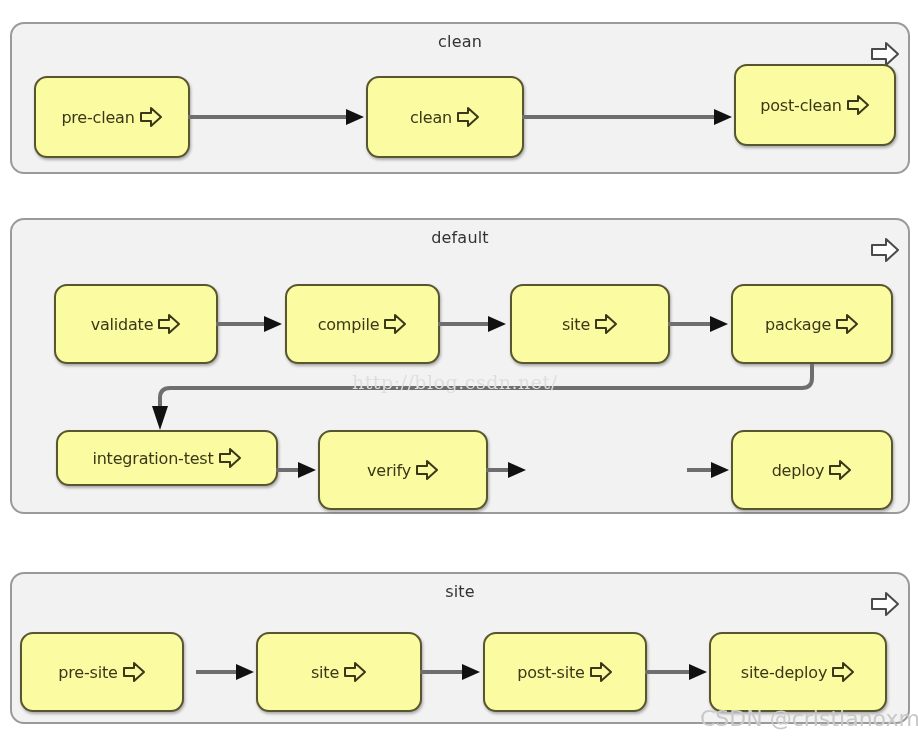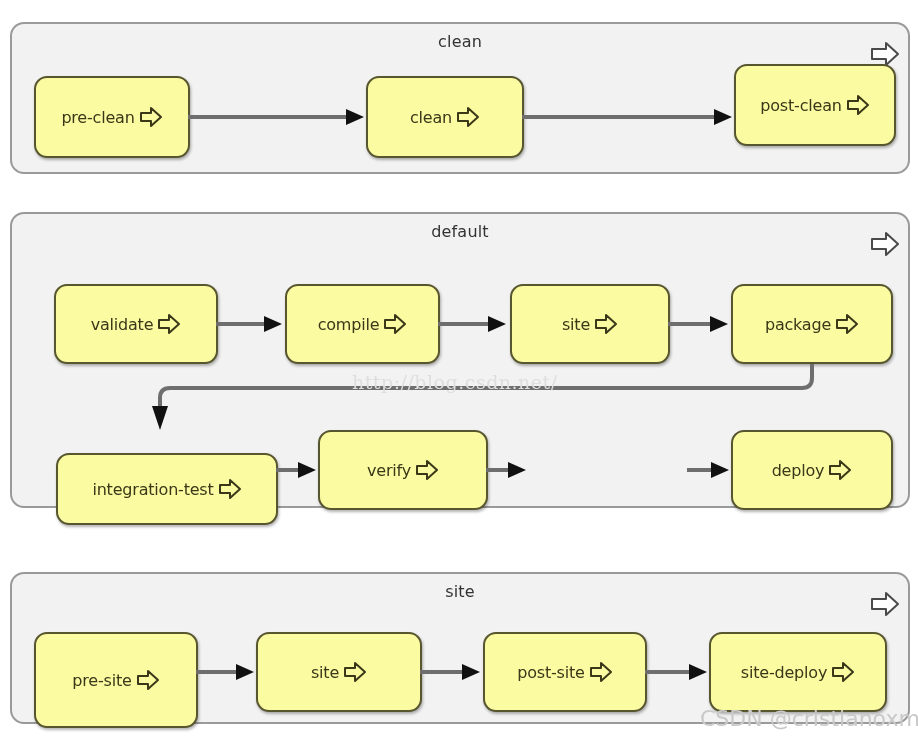--- a/index.html
+++ b/index.html
@@ -158,21 +158,21 @@
 
   <svg class="conn" style="left:188px; top:105px; width:182px; height:24px;" viewBox="0 0 182 24">
     <line x1="0" y1="12" x2="162" y2="12" stroke="#6e6e6e" stroke-width="4"></line>
     <path d="M158 4 L176 12 L158 20 Z" fill="#111111"></path>
   </svg>
   <svg class="conn" style="left:522px; top:105px; width:216px; height:24px;" viewBox="0 0 216 24">
     <line x1="0" y1="12" x2="196" y2="12" stroke="#6e6e6e" stroke-width="4"></line>
     <path d="M192 4 L210 12 L192 20 Z" fill="#111111"></path>
   </svg>
 
-  <div class="group" style="left:10px; top:212px; width:900px; height:296px;">
+  <div class="group" style="left:10px; top:218px; width:900px; height:296px;">
     <div class="group-title">default</div>
     <svg class="group-arrow" viewBox="0 0 30 28">
       <path d="M2 9 H16 V3 L28 14 L16 25 V19 H2 Z" fill="#ffffff" stroke="#4a4a4a" stroke-width="2" stroke-linejoin="round"></path>
     </svg>
   </div>
 
   <div class="node" style="left:54px; top:284px; width:164px; height:80px;">
     <div class="node-inner">
       <span class="node-label">validate</span>
       <svg class="node-arrow" viewBox="0 0 24 22">
@@ -201,21 +201,21 @@
 
   <div class="node" style="left:731px; top:284px; width:162px; height:80px;">
     <div class="node-inner">
       <span class="node-label">package</span>
       <svg class="node-arrow" viewBox="0 0 24 22">
         <path d="M2 7 H12 V2 L22 11 L12 20 V15 H2 Z" fill="#fbfba2" stroke="#3a3818" stroke-width="2" stroke-linejoin="round"></path>
       </svg>
     </div>
   </div>
 
-  <div class="node" style="left:56px; top:453px; width:222px; height:72px;">
+  <div class="node" style="left:56px; top:430px; width:222px; height:56px;">
     <div class="node-inner">
       <span class="node-label">integration-test</span>
       <svg class="node-arrow" viewBox="0 0 24 22">
         <path d="M2 7 H12 V2 L22 11 L12 20 V15 H2 Z" fill="#fbfba2" stroke="#3a3818" stroke-width="2" stroke-linejoin="round"></path>
       </svg>
     </div>
   </div>
 
   <div class="node" style="left:318px; top:430px; width:170px; height:80px;">
     <div class="node-inner">
@@ -267,21 +267,21 @@
     <path d="M24 4 L42 12 L24 20 Z" fill="#111111"></path>
   </svg>
 
   <div class="group" style="left:10px; top:572px; width:900px; height:152px;">
     <div class="group-title">site</div>
     <svg class="group-arrow" viewBox="0 0 30 28">
       <path d="M2 9 H16 V3 L28 14 L16 25 V19 H2 Z" fill="#ffffff" stroke="#4a4a4a" stroke-width="2" stroke-linejoin="round"></path>
     </svg>
   </div>
 
-  <div class="node" style="left:34px; top:632px; width:164px; height:96px;">
+  <div class="node" style="left:20px; top:632px; width:164px; height:80px;">
     <div class="node-inner">
       <span class="node-label">pre-site</span>
       <svg class="node-arrow" viewBox="0 0 24 22">
         <path d="M2 7 H12 V2 L22 11 L12 20 V15 H2 Z" fill="#fbfba2" stroke="#3a3818" stroke-width="2" stroke-linejoin="round"></path>
       </svg>
     </div>
   </div>
 
   <div class="node" style="left:256px; top:632px; width:166px; height:80px;">
     <div class="node-inner">

